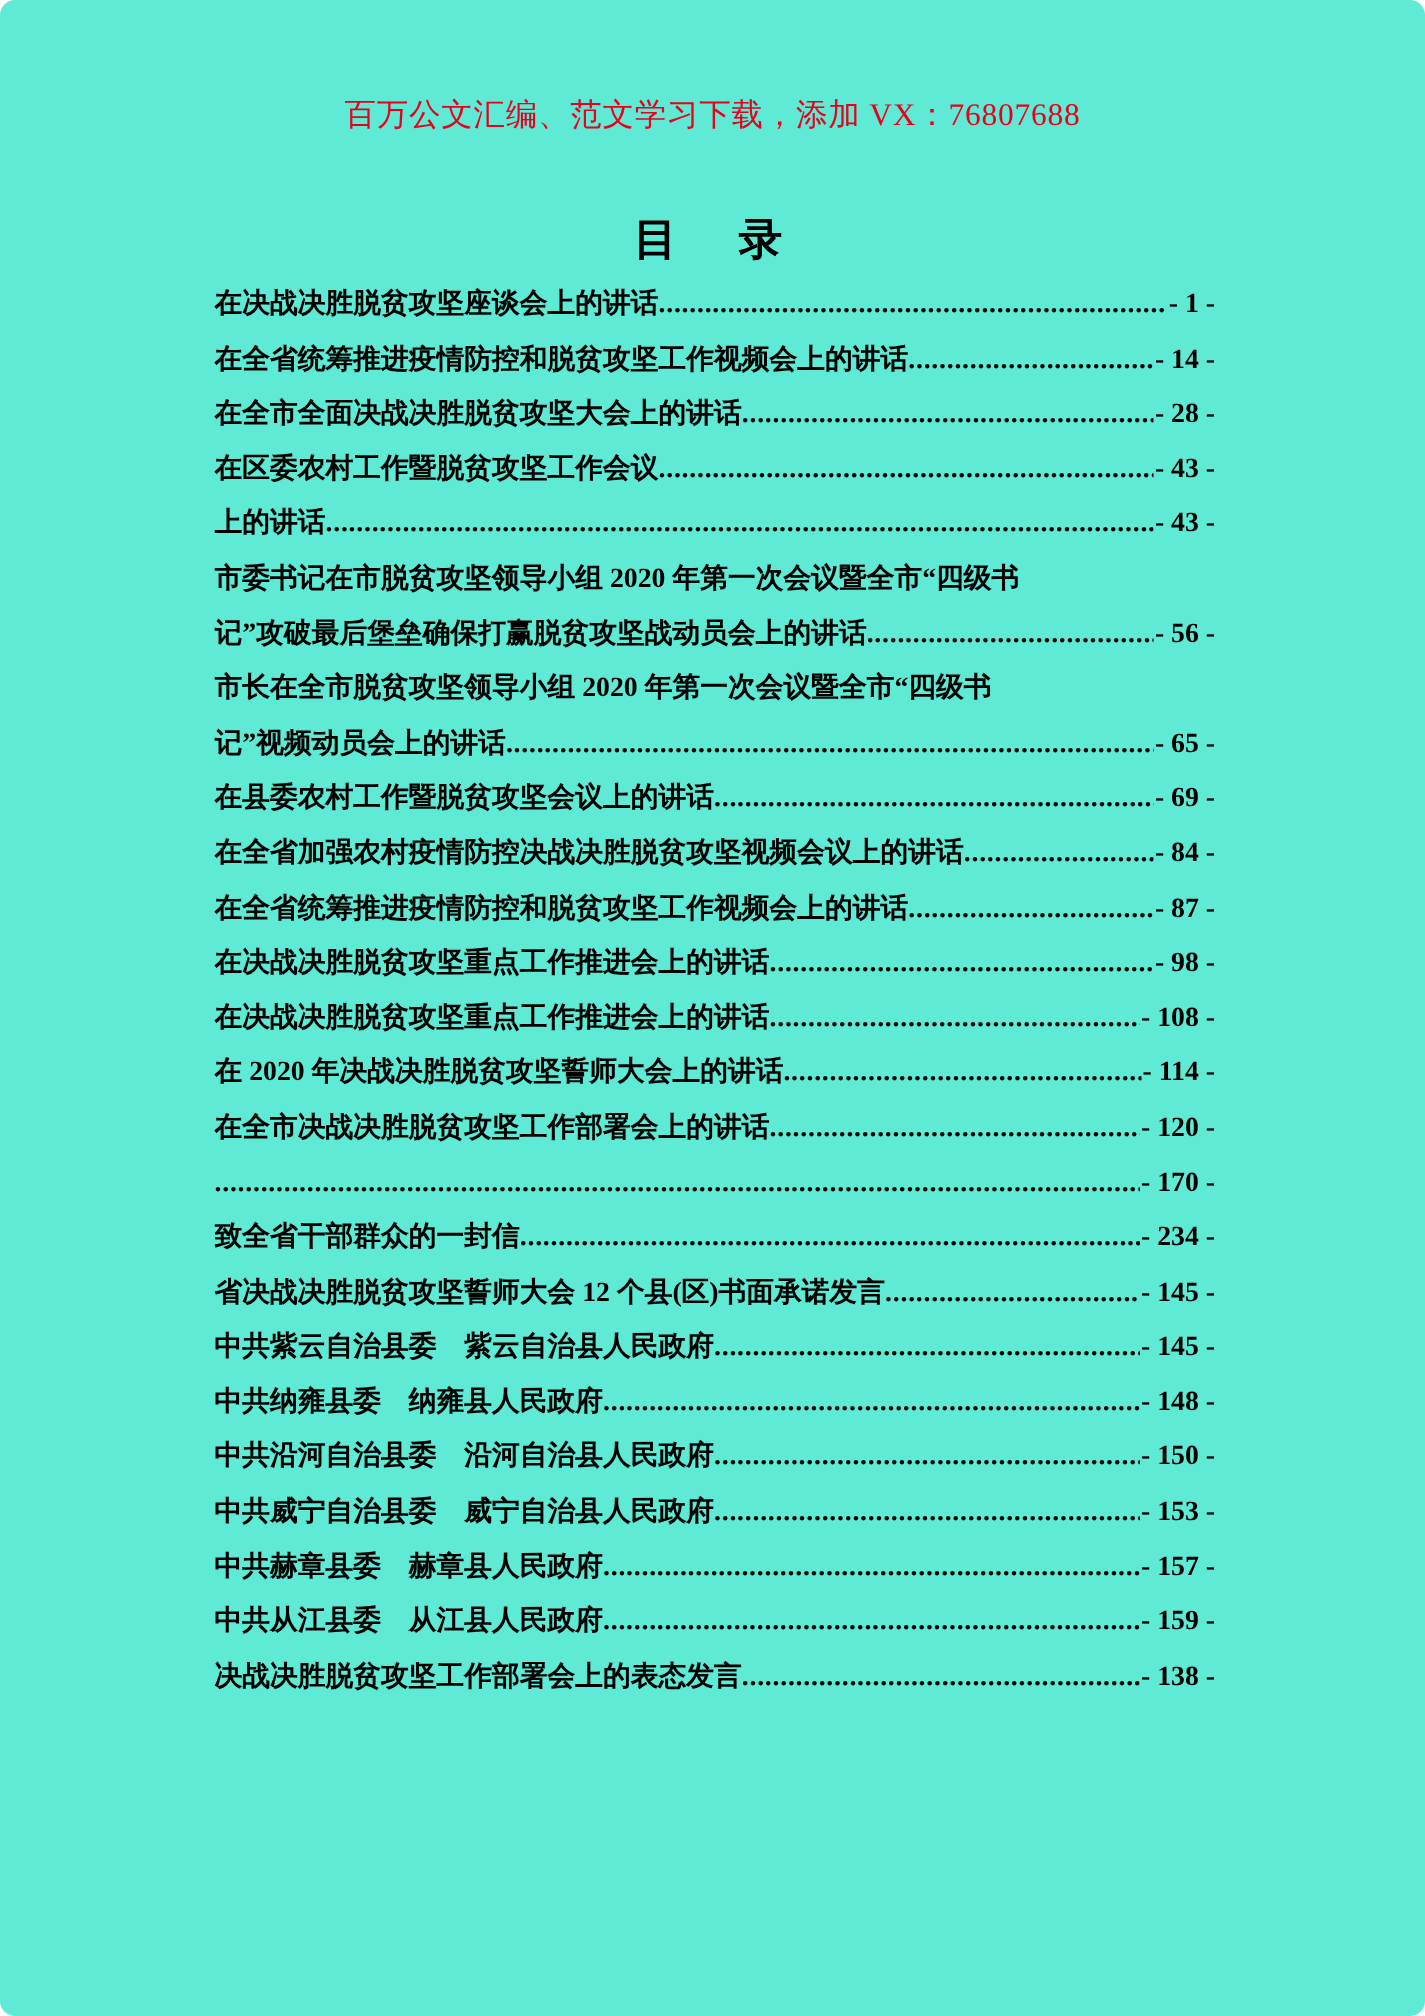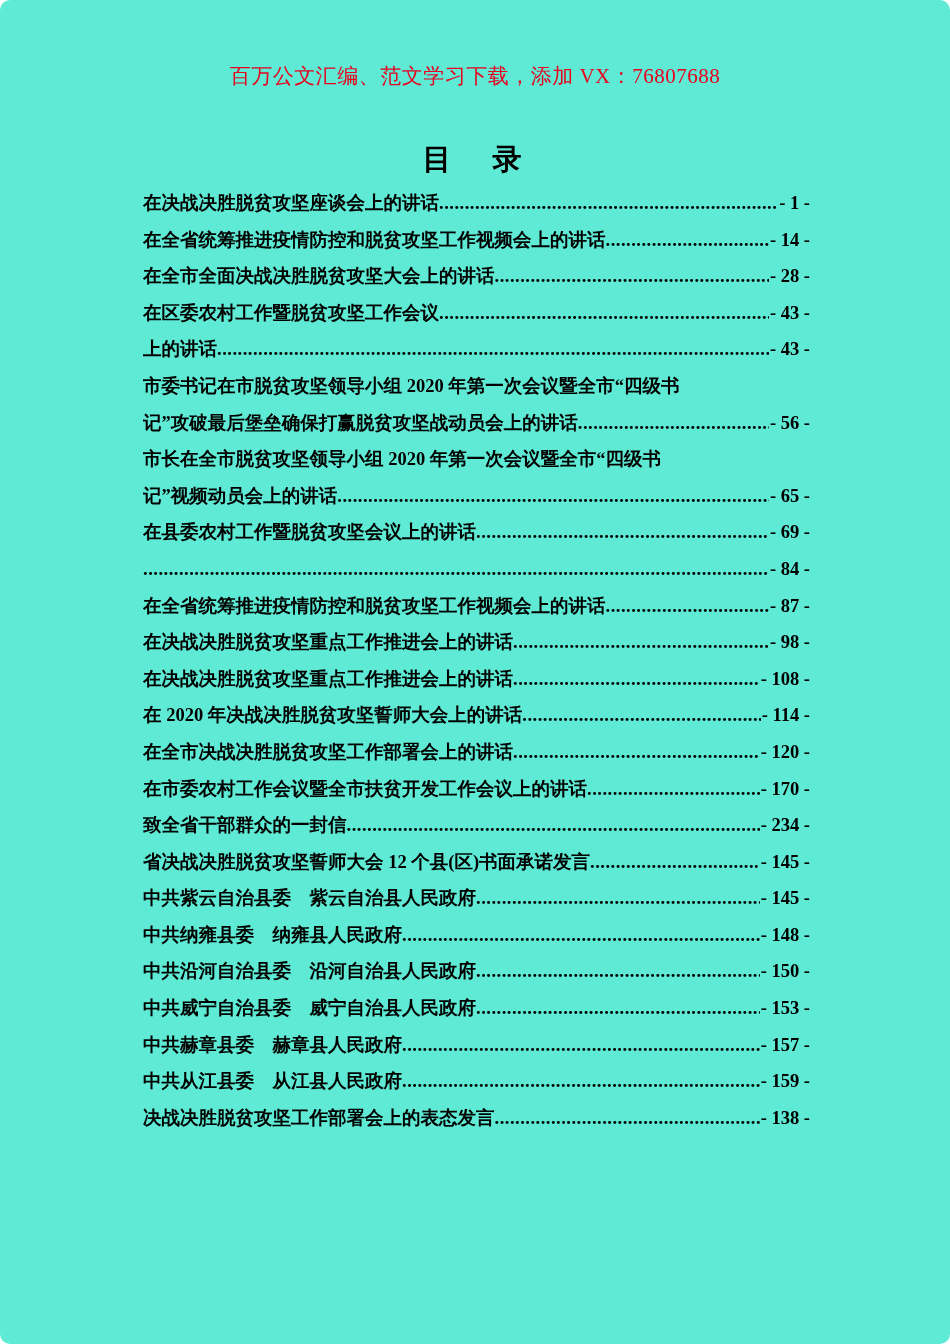--- a/index.html
+++ b/index.html
@@ -127,20 +127,21 @@
         <span class="label">记”视频动员会上的讲话</span>
         <span class="leader">........................................................................................................................................................................................................</span>
         <span class="pageno">- 65 -</span>
       </div>
       <div class="toc-entry">
         <span class="label">在县委农村工作暨脱贫攻坚会议上的讲话</span>
         <span class="leader">........................................................................................................................................................................................................</span>
         <span class="pageno">- 69 -</span>
       </div>
       <div class="toc-entry">
+        <span class="label">在全省加强农村疫情防控决战决胜脱贫攻坚视频会议上的讲话</span>
         <span class="leader">........................................................................................................................................................................................................</span>
         <span class="pageno">- 84 -</span>
       </div>
       <div class="toc-entry">
         <span class="label">在全省统筹推进疫情防控和脱贫攻坚工作视频会上的讲话</span>
         <span class="leader">........................................................................................................................................................................................................</span>
         <span class="pageno">- 87 -</span>
       </div>
       <div class="toc-entry">
         <span class="label">在决战决胜脱贫攻坚重点工作推进会上的讲话</span>
@@ -156,21 +157,20 @@
         <span class="label">在 2020 年决战决胜脱贫攻坚誓师大会上的讲话</span>
         <span class="leader">........................................................................................................................................................................................................</span>
         <span class="pageno">- 114 -</span>
       </div>
       <div class="toc-entry">
         <span class="label">在全市决战决胜脱贫攻坚工作部署会上的讲话</span>
         <span class="leader">........................................................................................................................................................................................................</span>
         <span class="pageno">- 120 -</span>
       </div>
       <div class="toc-entry">
-        <span class="label">在市委农村工作会议暨全市扶贫开发工作会议上的讲话</span>
         <span class="leader">........................................................................................................................................................................................................</span>
         <span class="pageno">- 170 -</span>
       </div>
       <div class="toc-entry">
         <span class="label">致全省干部群众的一封信</span>
         <span class="leader">........................................................................................................................................................................................................</span>
         <span class="pageno">- 234 -</span>
       </div>
       <div class="toc-entry">
         <span class="label">省决战决胜脱贫攻坚誓师大会 12 个县(区)书面承诺发言</span>

